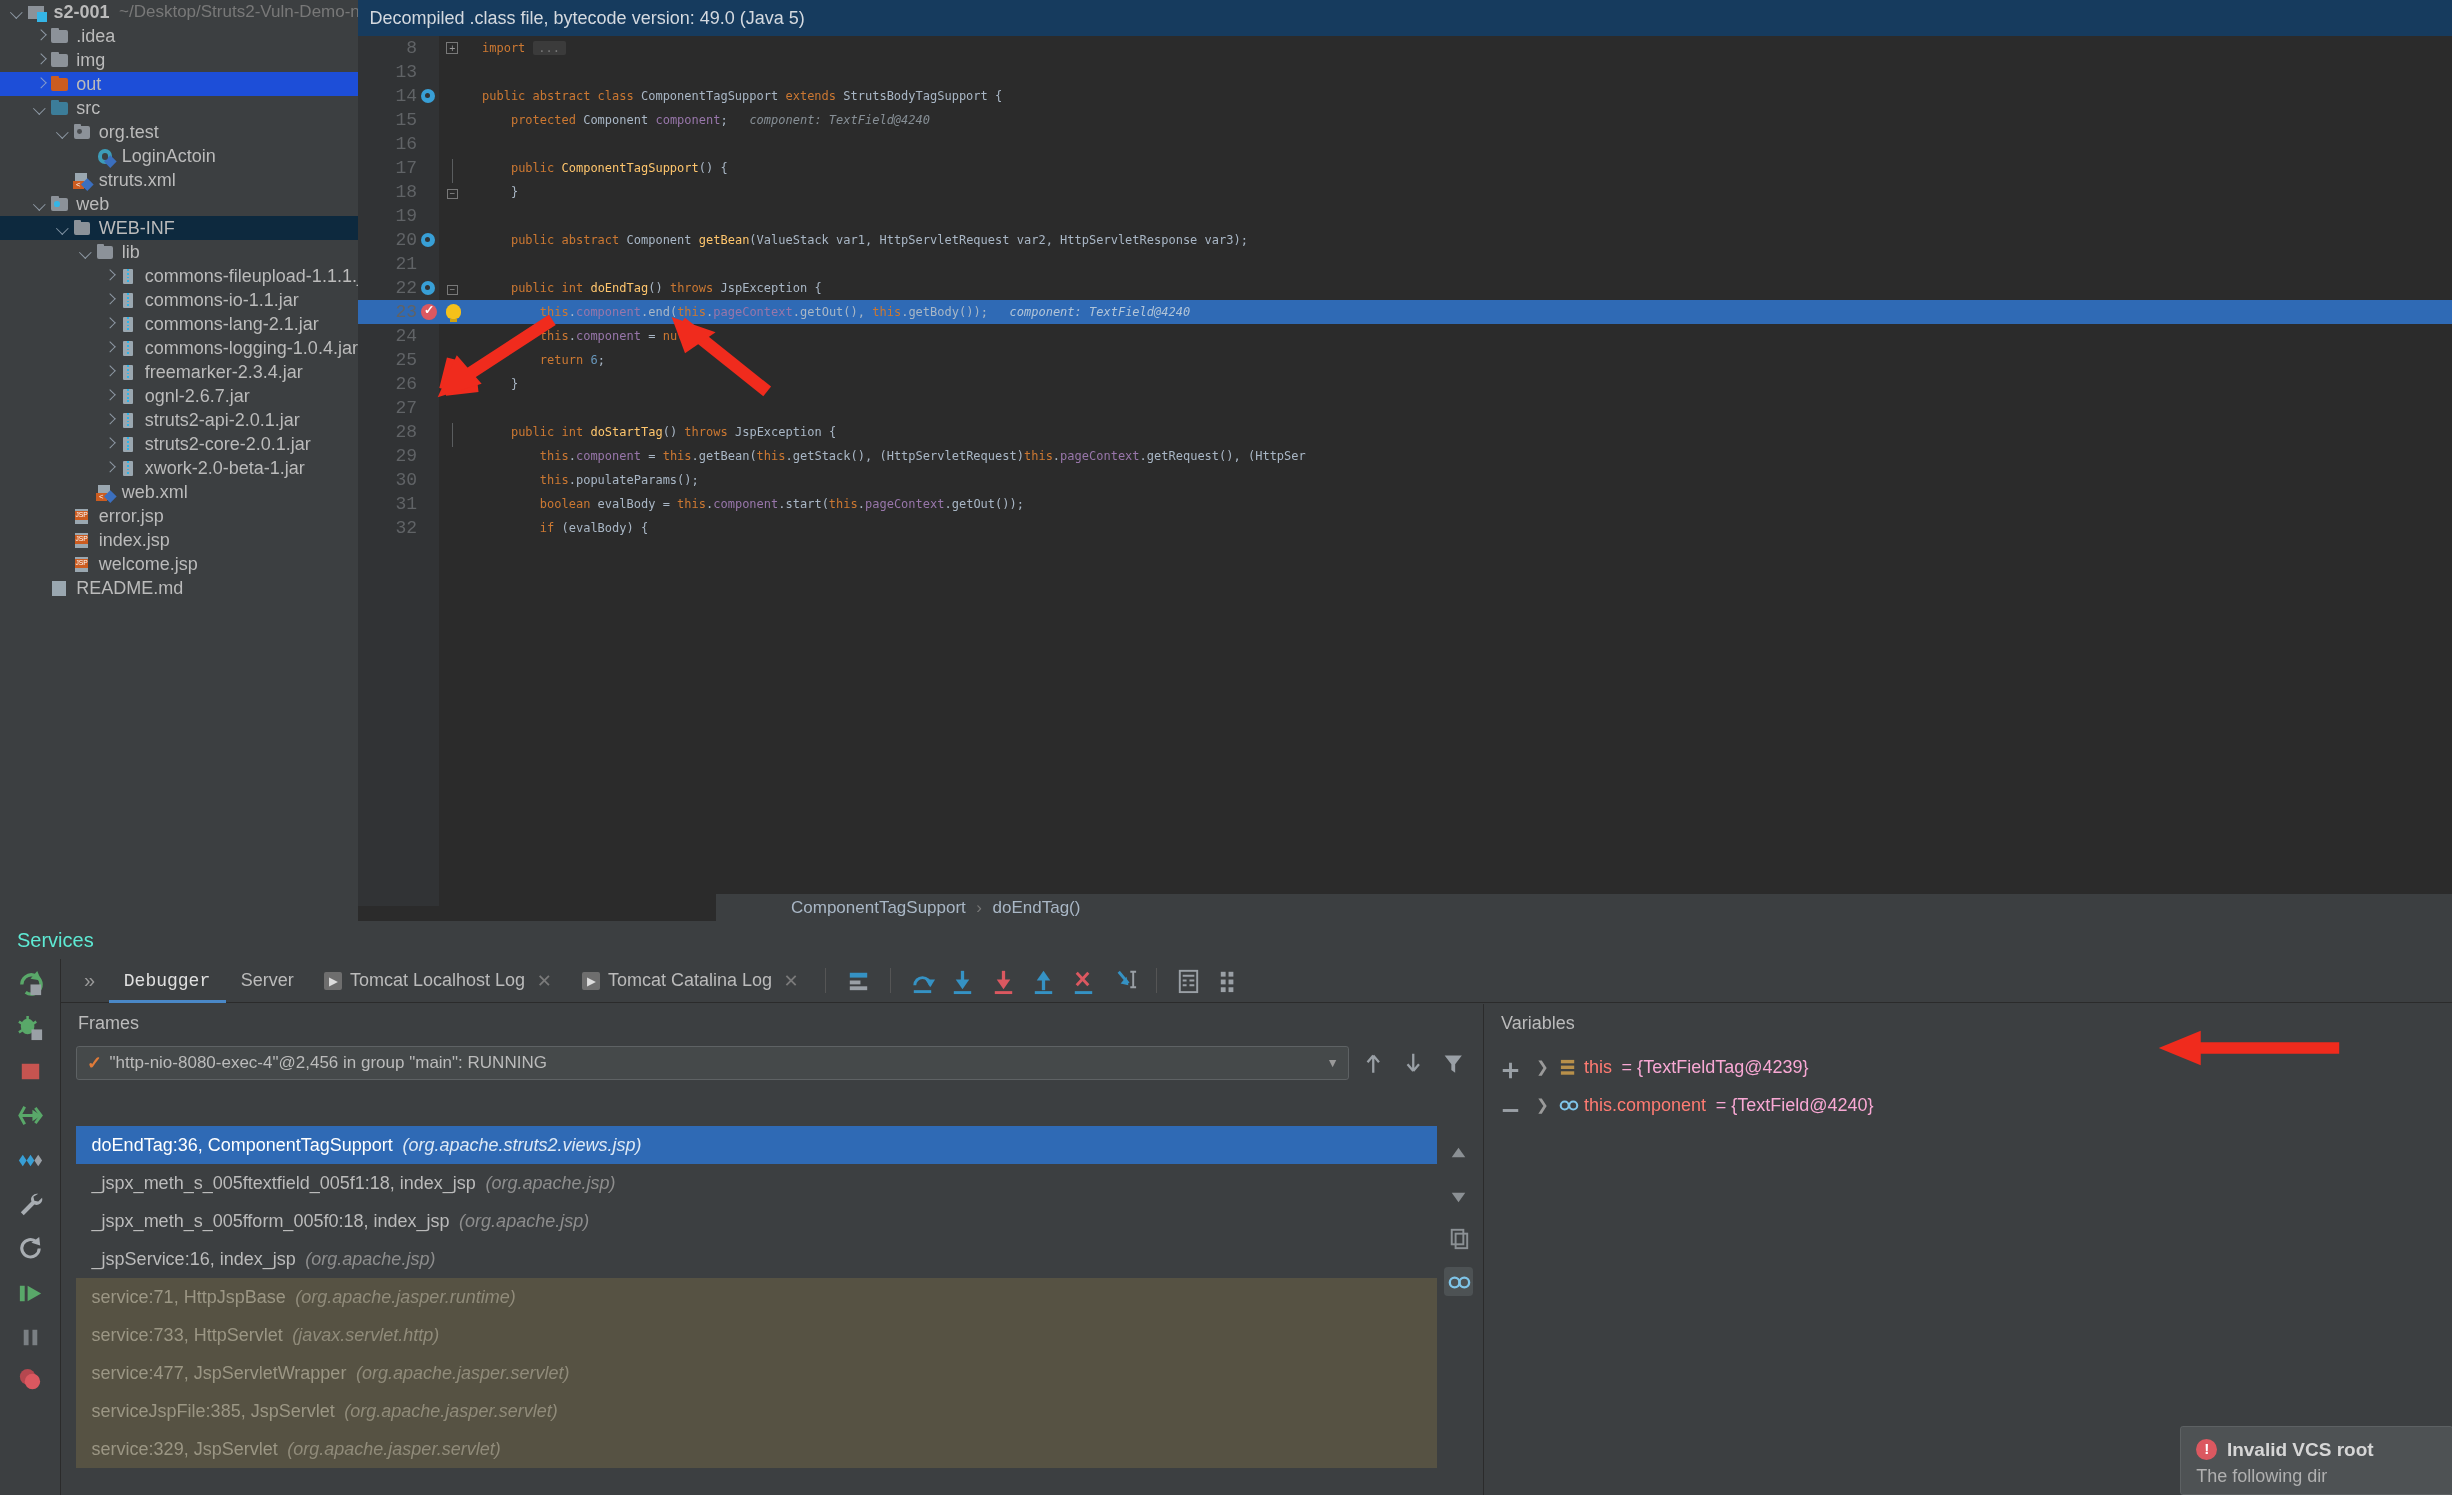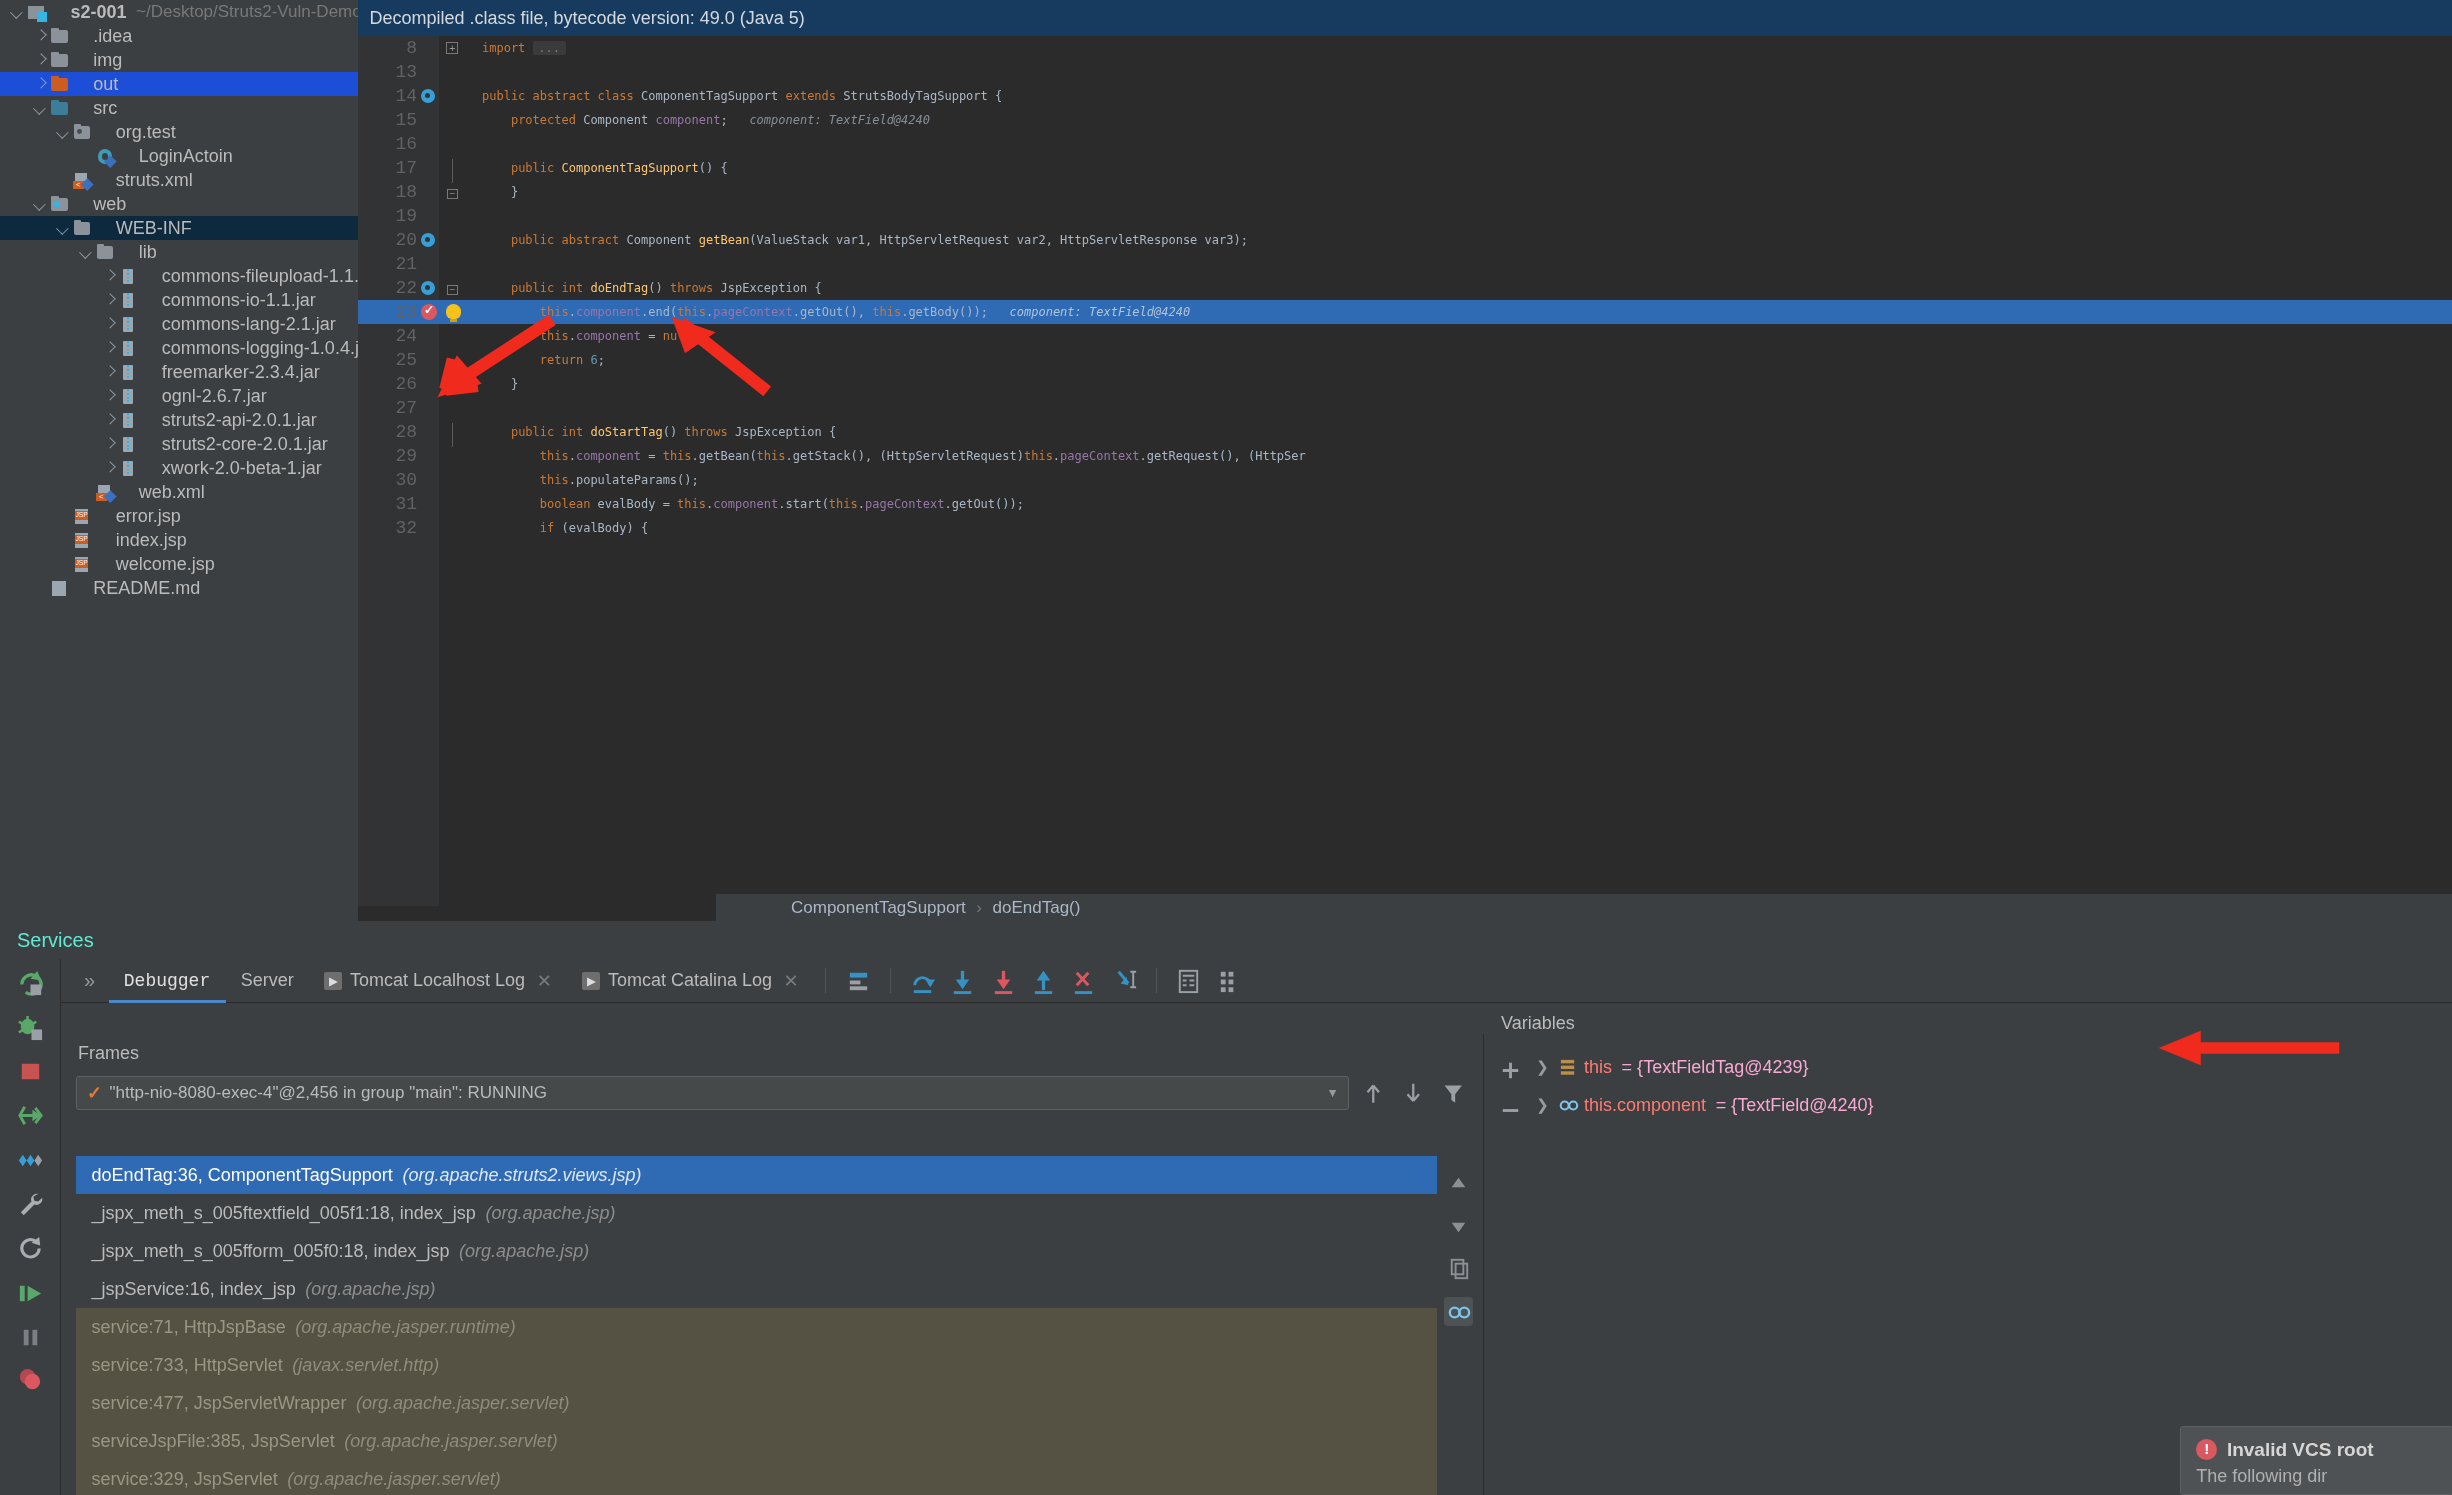--- a/index.html
+++ b/index.html
@@ -102,21 +102,21 @@
     position:absolute; left:2.9px; top:1.9px; width:13.4px; height:14.3px;
     background:#9aa7b0;
   }
   .mod-ico {
     position:absolute; left:1px; top:2.9px; width:16.3px; height:12.4px; background:#8c9299;
   }
   .mod-ico::after {
     content:""; position:absolute; right:-2.9px; bottom:-2.9px; width:9.6px; height:9.6px;
     background:#35b5e6;
   }
-  .tlabel { margin-left:18px; }
+  .tlabel { margin-left:1px; }
   .tpath { color:#787878; margin-left:9.6px; font-size:17px; }
   .tbold { font-weight:bold; color:#bbbbbb; }
 
   
   .editor { position:absolute; left:358px; top:0; width:2095px; height:921px; background:#2b2b2b; }
   .decomp-banner {
     height:36px; background:#163b5e; color:#d4d9df; font-size:18px;
     display:flex; align-items:center; padding-left:11.5px; white-space:nowrap;
   }
   .code-area { position:relative; height:870px; overflow:hidden; }
@@ -221,21 +221,21 @@
   .svc-tab.active { box-shadow: inset 0 -2.9px 0 #4a88c7; color:#e0e0e0;font-family:Liberation Mono, monospace; }
   .runico {
     width:18px; height:18px; background:#6e6e6e; color:#ddd;
     font-size:11.5px; line-height:18px; text-align:center; margin-right:7.6px; border-radius:1.9px;
   }
   .tabx { color:#7a7a7a; font-size:18px; margin-left:11.5px; }
   .tbsep { width:1px; height:25px; background:#555; margin:0 11.5px; }
   .tbtn { width:29px; height:29px; position:relative; margin:0 5.7px; }
 
   .panes { position:absolute; left:0; top:45px; right:0; bottom:0; display:flex; }
-  .frames-pane { position:relative; width:1423px; border-right:1px solid #2b2b2b;margin-top:30px; }
+  .frames-pane { position:relative; width:1423px; border-right:1px solid #2b2b2b; }
   .vars-pane { position:relative; flex:1; }
   .pane-head {
     height:38px; display:flex; align-items:center; padding-left:17px;
     color:#bbbbbb; font-size:18px;
   }
 
   .thread-row { display:flex; align-items:center; padding:0 13.4px 0 15.3px; height:42px; }
   .thread-combo {
     flex:1; height:34px; background:#45494a; border:1px solid #5e6264; border-radius:2.9px;
     display:flex; align-items:center; padding:0 9.6px; color:#bbbbbb; font-size:17px;

